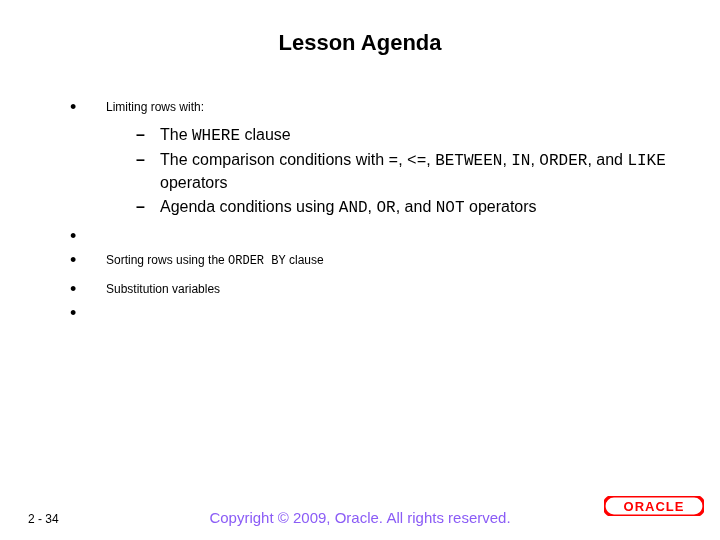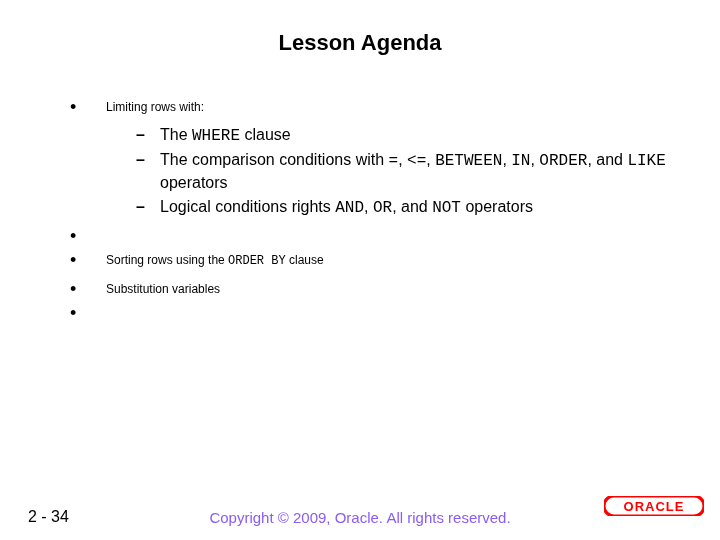--- a/index.html
+++ b/index.html
@@ -72,21 +72,21 @@
     position: absolute;
     bottom: 14px;
     left: 0;
     width: 100%;
     height: 22px;
   }
   .page-num {
     position: absolute;
     left: 28px;
     bottom: 0;
-    font-size: 16px;
+    font-size: 12px;
     color: #000;
   }
   .copyright {
     position: absolute;
     width: 100%;
     text-align: center;
     bottom: 0;
     font-size: 15px;
     color: #8b5cf6;
   }
@@ -119,21 +119,21 @@
       </div>
       <div class="sub-row">
         <div class="sub-sym">–</div>
         <div class="sub-text">
           <span>The comparison conditions with </span><span class="mono">=</span><span>, </span><span class="mono">&lt;=</span><span>, </span><span class="mono">BETWEEN</span><span>, </span><span class="mono">IN</span><span>, </span><span class="mono">ORDER</span><span>, and </span><span class="mono">LIKE</span><span> operators</span>
         </div>
       </div>
       <div class="sub-row">
         <div class="sub-sym">–</div>
         <div class="sub-text">
-          <span>Logical conditions rights </span><span class="mono">AND</span><span>, </span><span class="mono">OR</span><span>, and </span><span class="mono">NOT</span><span> operators</span>
+          <span>Agenda conditions using </span><span class="mono">AND</span><span>, </span><span class="mono">OR</span><span>, and </span><span class="mono">NOT</span><span> operators</span>
         </div>
       </div>
     </div>
 
     <div class="bullet-row tight">
       <div class="bullet-sym">•</div>
     </div>
 
     <div class="bullet-row">
       <div class="bullet-sym">•</div>

